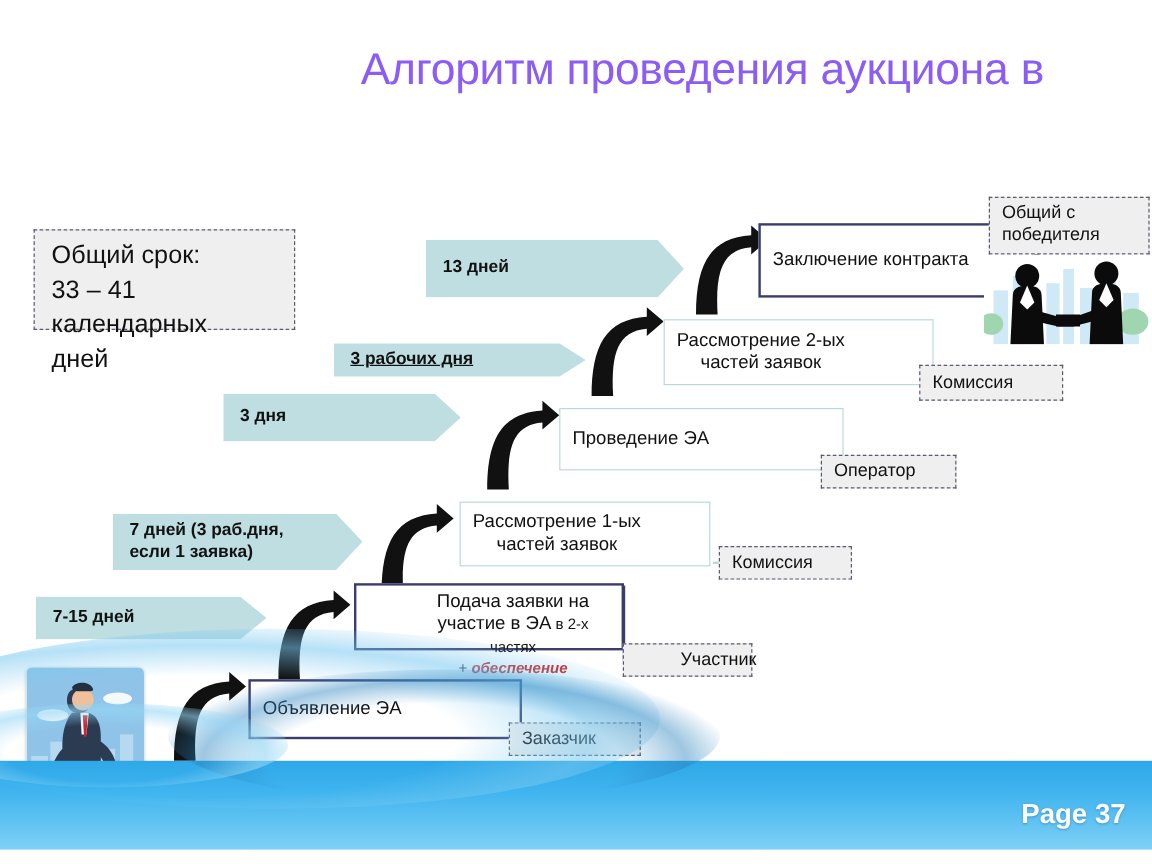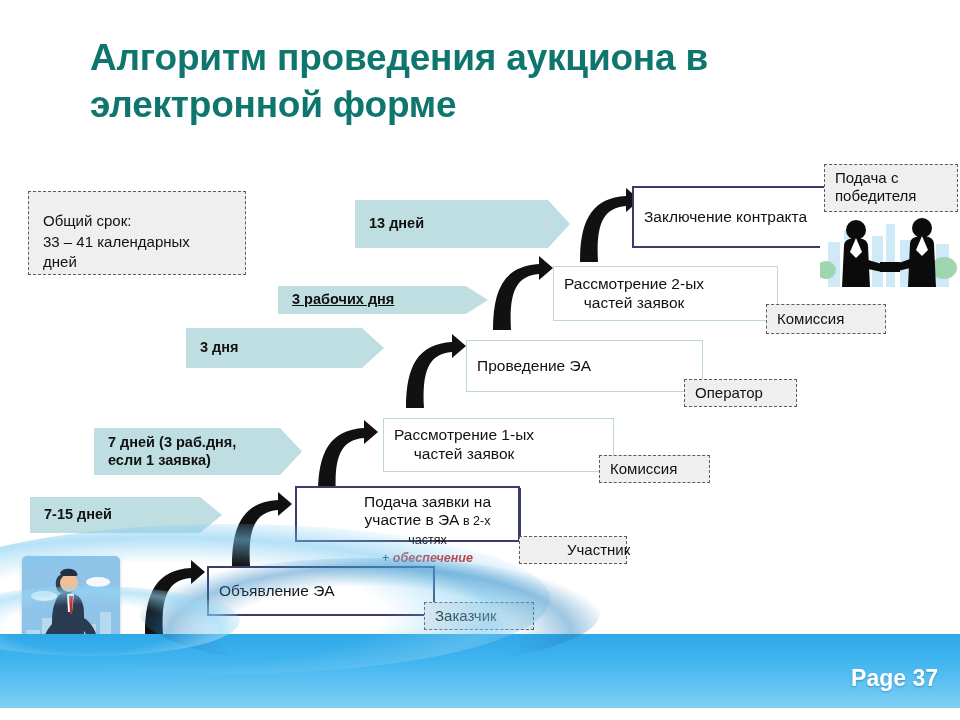--- a/index.html
+++ b/index.html
@@ -17,24 +17,24 @@
     overflow: hidden;
     background: #ffffff;
   }
 
   
   #title {
     position: absolute;
     left: 90px;
     top: 34px;
     width: 780px;
-    text-align: left;
-    color: #0f766e;
+    text-align: right;
+    color: #8b5cf6;
     font-size: 37px;
-    font-weight: bold;
+    font-weight: normal;
     line-height: 1.28;
     letter-spacing: -0.2px;
   }
 
   
   #footer-band {
     position: absolute;
     left: 0;
     bottom: 12px;
     width: 960px;
@@ -127,22 +127,22 @@
   
   #info-panel {
     position: absolute;
     left: 28px;
     top: 191px;
     width: 218px;
     height: 84px;
     box-sizing: border-box;
     background: #efefef;
     border: 1.4px dashed #5a5a6e;
-    padding: 19px 10px 0 14px;
-    font-size: 15px;
+    padding: 7px 10px 0 14px;
+    font-size: 21px;
     color: #111111;
     line-height: 1.38;
   }
 
   
   .curve-arrow {
     position: absolute;
     pointer-events: none;
   }
 
@@ -180,21 +180,20 @@
   }
   .small-note { font-size: 12.5px; }
 </style>
 </head>
 <body>
 
 <div id="slide">
 
   <div id="title">
     <div>Алгоритм проведения аукциона в</div>
-    <div>электронной форме</div>
   </div>
 
   <div id="info-panel">
     <div>Общий срок:</div>
     <div>33 – 41 календарных</div>
     <div>дней</div>
   </div>
 
   <div class="duration-chevron" style="left:355px; top:200px; width:215px; height:48px;">
     <span>13  дней</span>
@@ -261,21 +260,21 @@
     <span>
       <span>Рассмотрение 2-ых</span><br>
       <span>частей заявок</span>
     </span>
   </div>
 
   <div class="step-box pale" style="left:466px; top:340px; width:237px; height:52px;">
     <span>Проведение ЭА</span>
   </div>
 
-  <div class="step-box pale" style="left:383px; top:418px; width:231px; height:54px;">
+  <div class="step-box pale" style="left:383px; top:418px; width:209px; height:54px;">
     <span>
       <span>Рассмотрение 1-ых</span><br>
       <span>частей заявок</span>
     </span>
   </div>
 
   <div class="step-box navy" style="left:295px; top:486px; width:225px; height:56px; align-items:flex-start; padding-top:5px;">
     <span style="line-height:1.18;margin-left:40px;">
       <span>Подача заявки на</span><br>
       <span>участие в ЭА</span><span class="small-note"> в 2-х частях</span><br>
@@ -286,21 +285,21 @@
   <div class="step-box navy" style="left:207px; top:566px; width:228px; height:50px;">
     <span>Объявление ЭА</span>
   </div>
 
   <div class="step-box" style="left:97px; top:640px; width:228px; height:42px; border:none; background:#ffffff;">
     <span>Аккредитация участника</span>
   </div>
 
   <div class="role-tag" style="left:824px; top:164px; width:134px; height:48px; padding-top:2px;">
     <span style="line-height:1.2;">
-      <span>Подача с</span><br>
+      <span>Общий с</span><br>
       <span>победителя</span>
     </span>
   </div>
 
   <div class="role-tag" style="left:766px; top:304px; width:120px; height:30px;">
     <span>Комиссия</span>
   </div>
 
   <div class="role-tag" style="left:684px; top:379px; width:113px; height:28px;">
     <span>Оператор</span>

